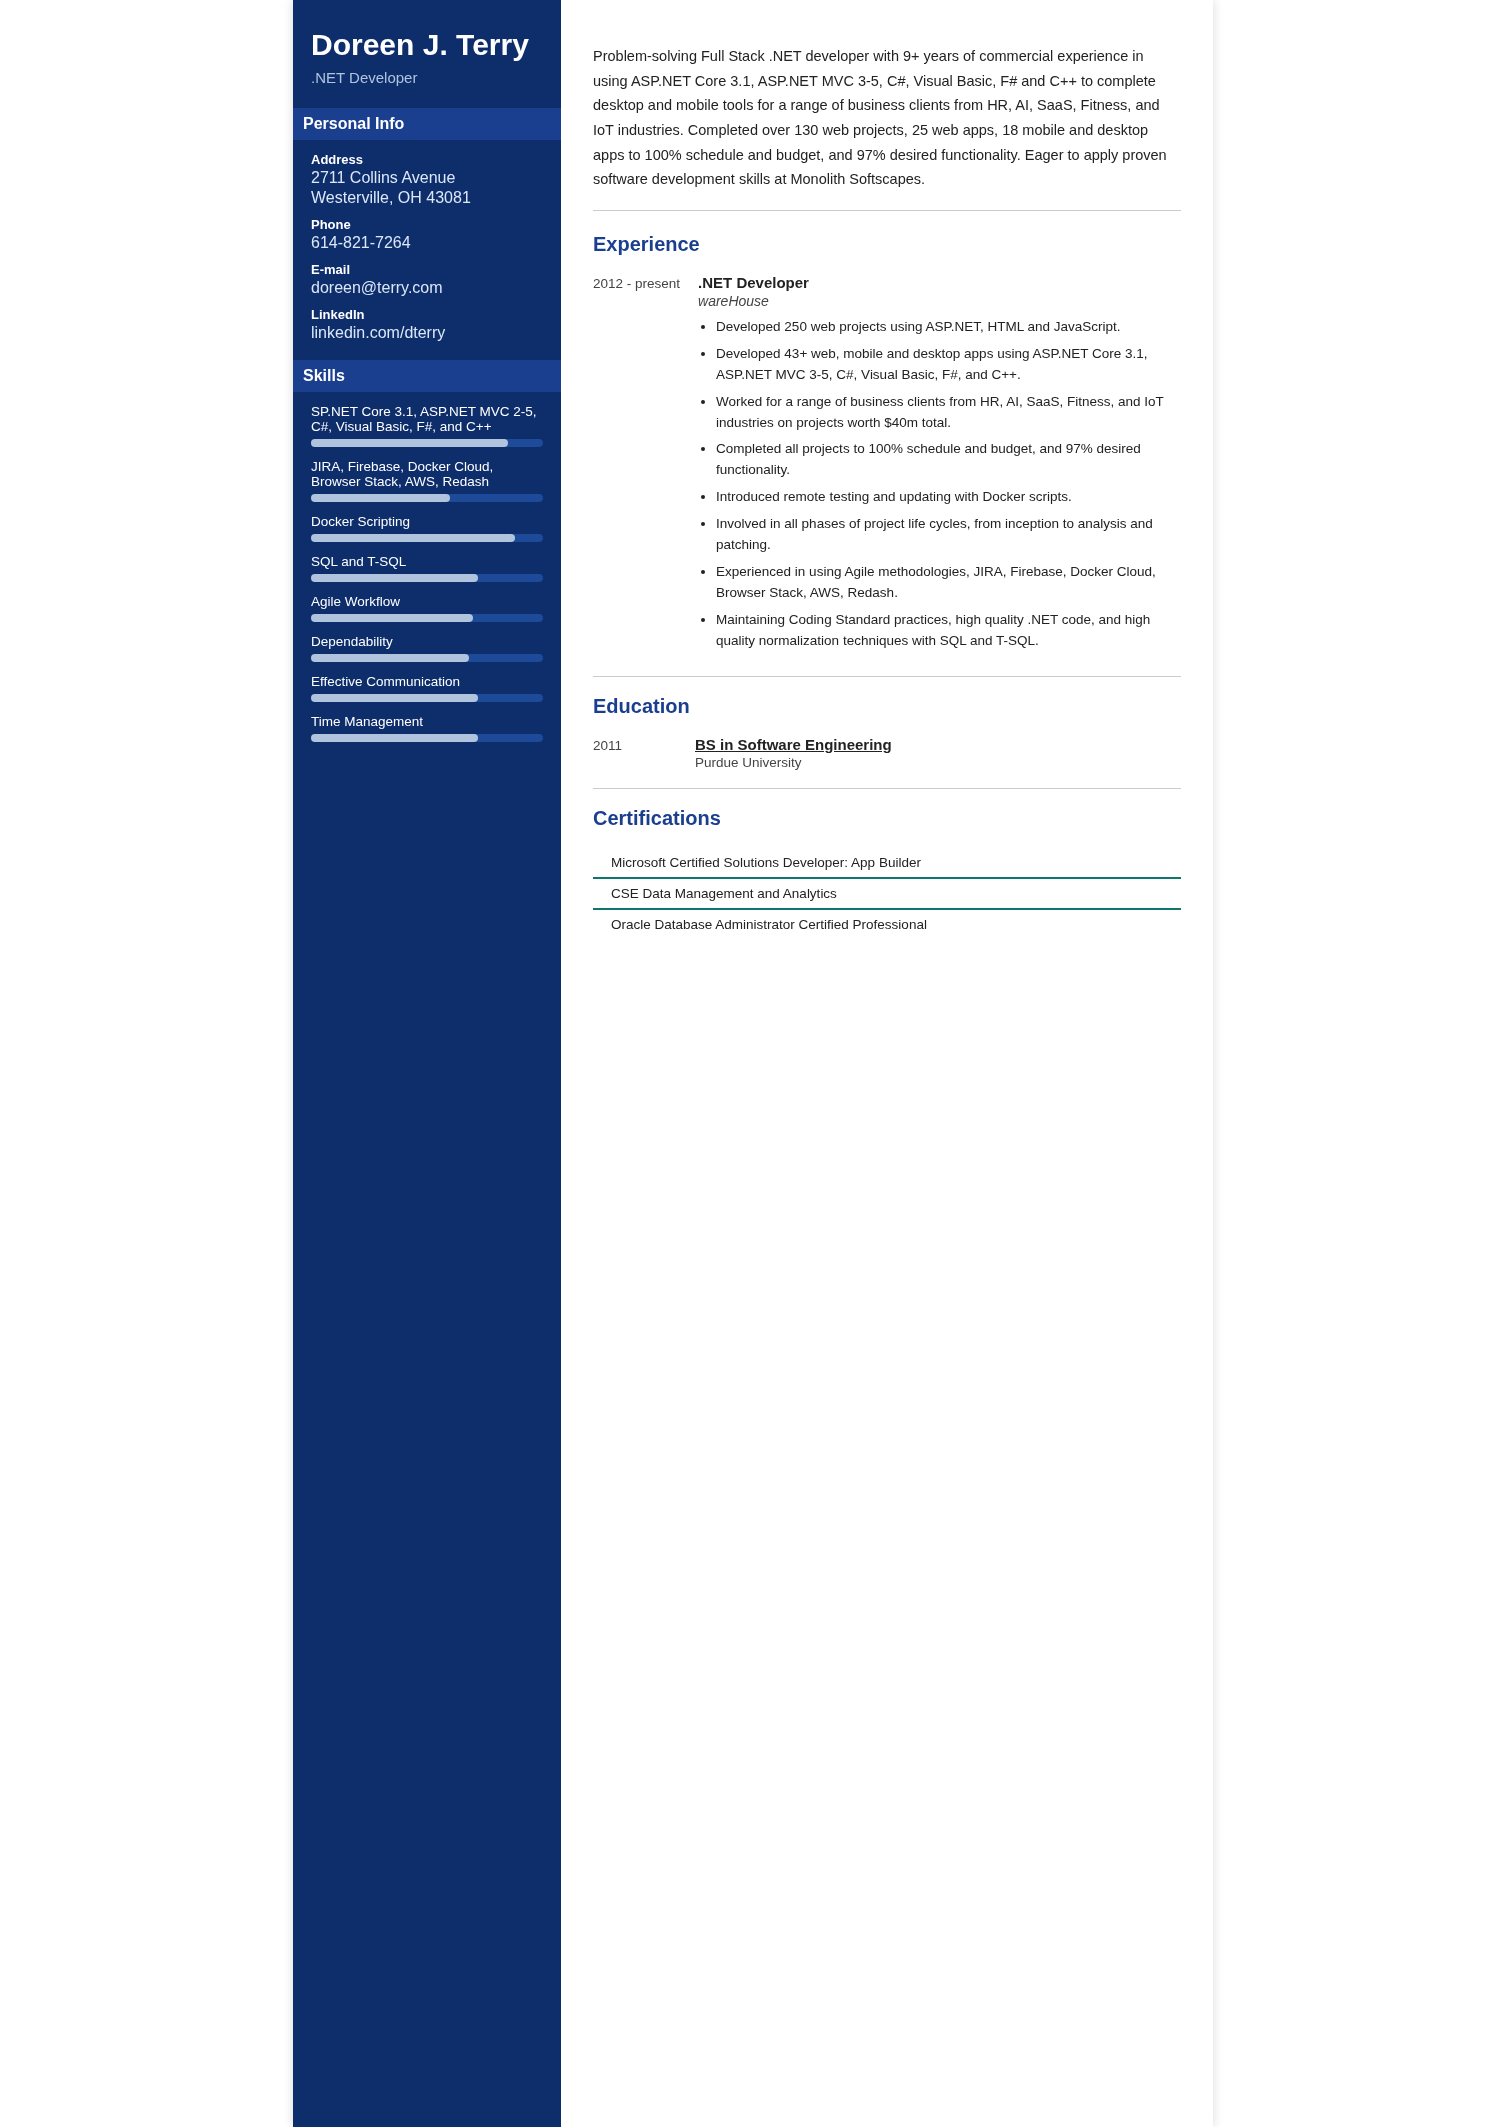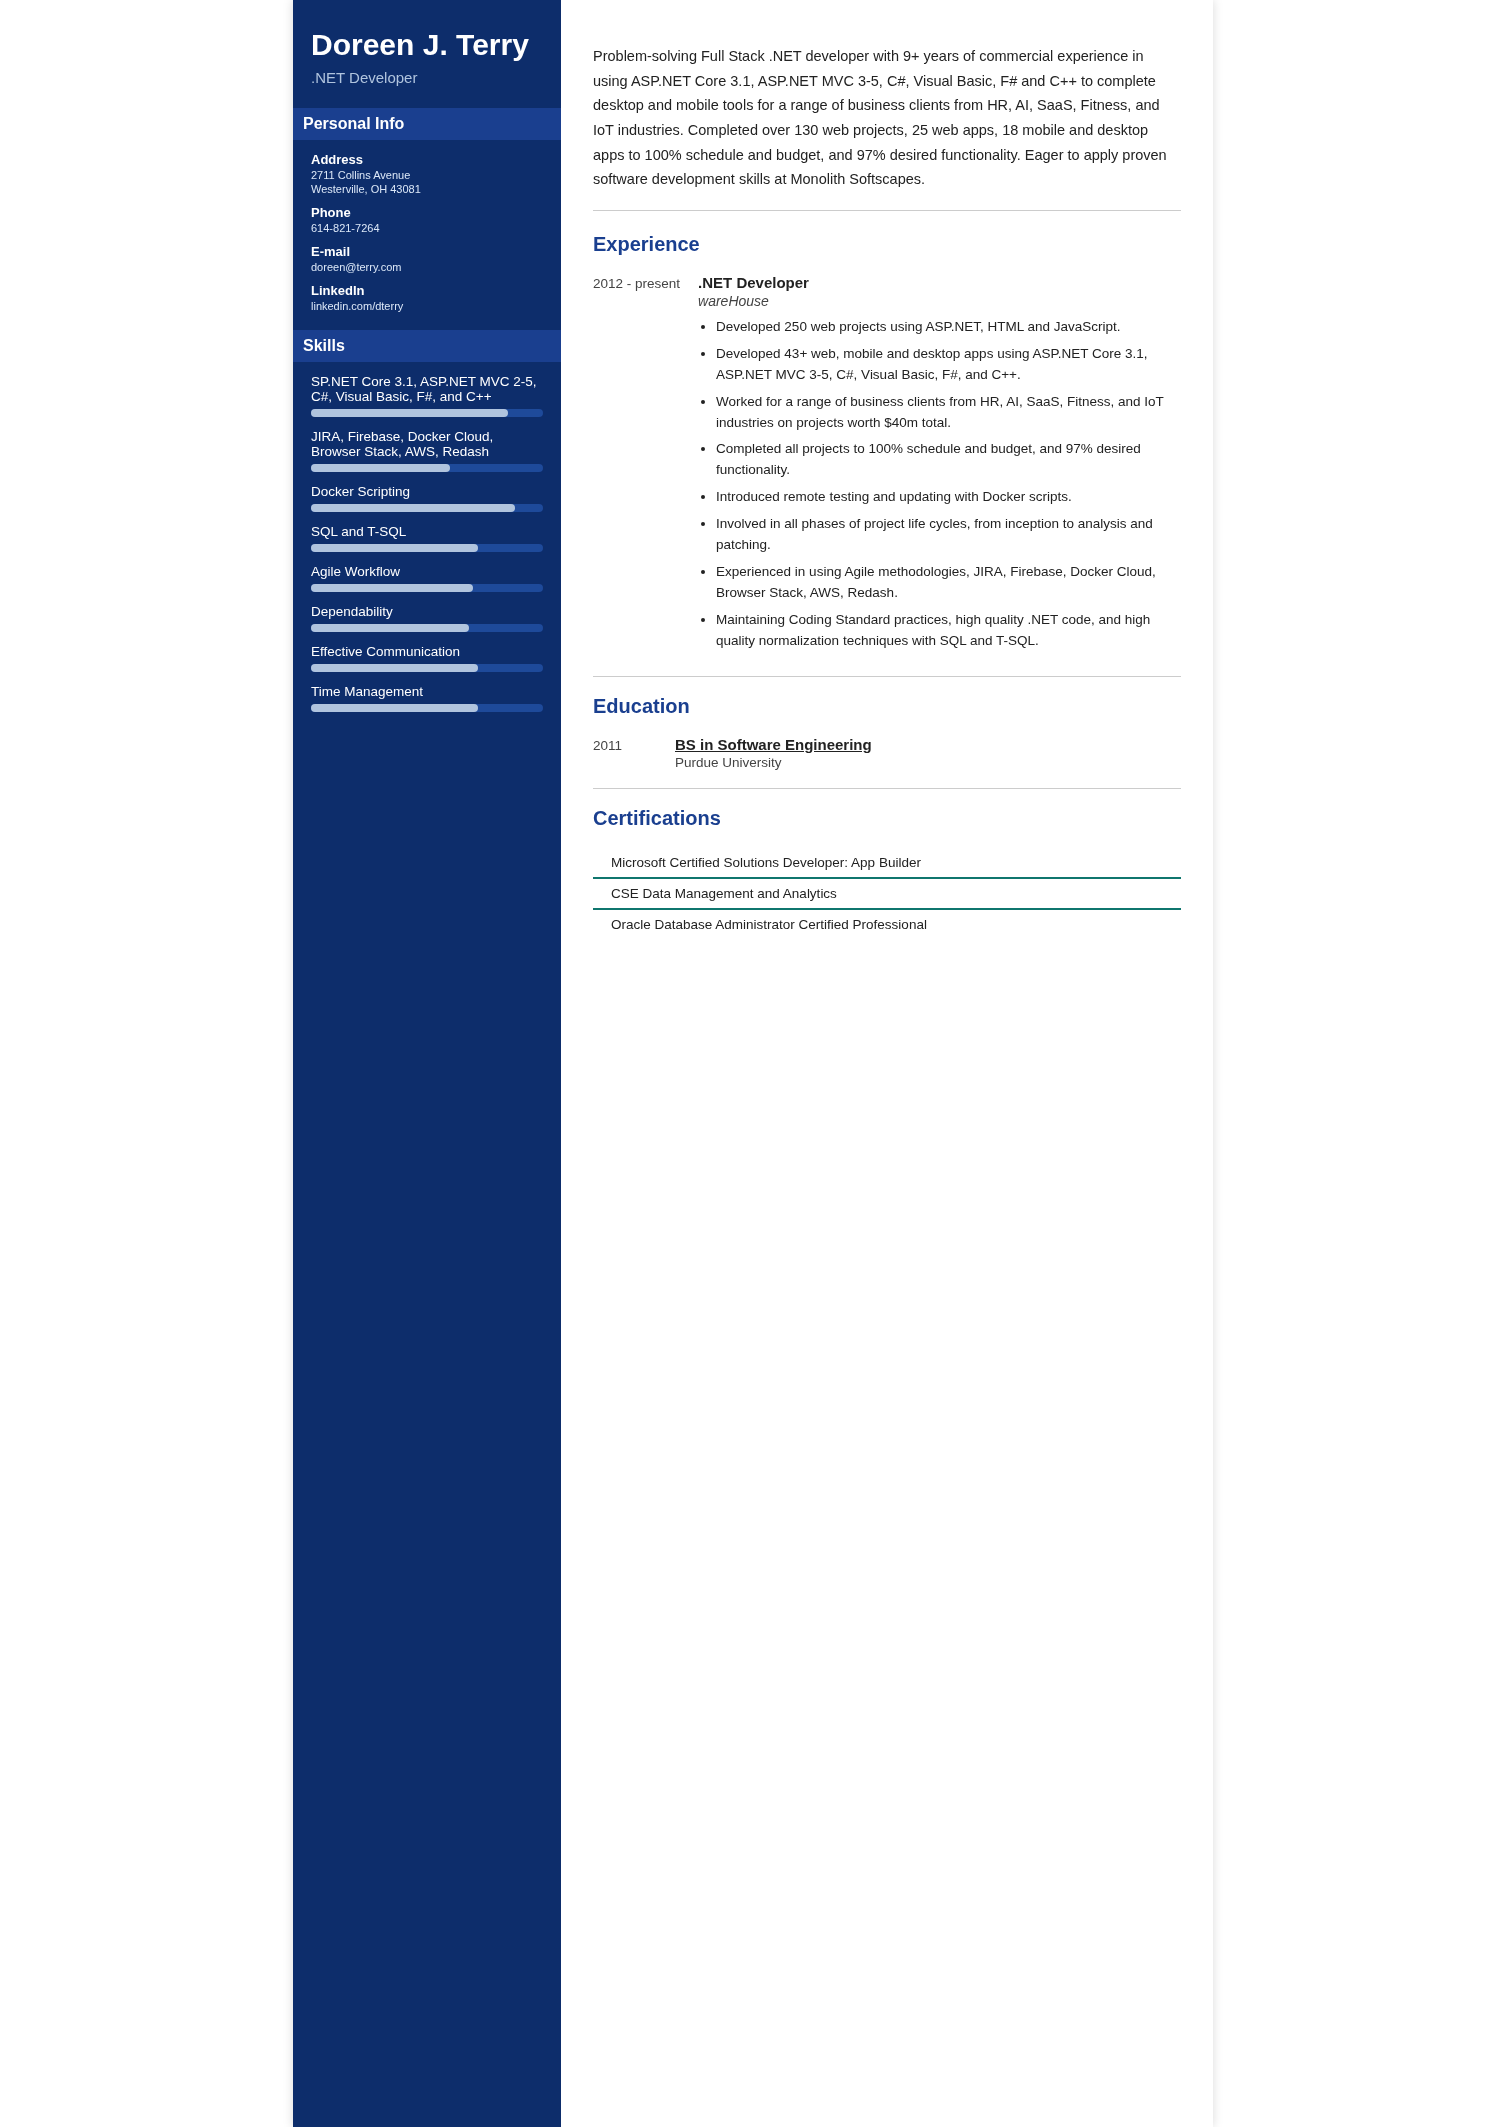--- a/index.html
+++ b/index.html
@@ -47,21 +47,21 @@
       margin-right: -18px;
     }
     .info-label {
       font-weight: 700;
       font-size: 13px;
       margin-top: 10px;
       margin-bottom: 2px;
       color: #fff;
     }
     .info-value {
-      font-size: 11px;
+      font-size: 16px;
       color: #dce8f8;
       margin-bottom: 2px;
     }
     .skills-section {
       margin-top: 18px;
     }
     .skill-name {
       font-size: 13.5px;
       color: #fff;
       margin-top: 12px;
@@ -136,21 +136,21 @@
       padding-left: 18px;
     }
     .exp-bullets li {
       font-size: 13.5px;
       color: #222;
       margin-bottom: 6px;
       line-height: 1.55;
     }
     .edu-row {
       display: flex;
-      gap: 2px;
+      gap: 22px;
       margin-bottom: 8px;
     }
     .edu-year {
       min-width: 80px;
       font-size: 13.5px;
       color: #444;
       padding-top: 2px;
     }
     .edu-detail {}
     .edu-degree {

